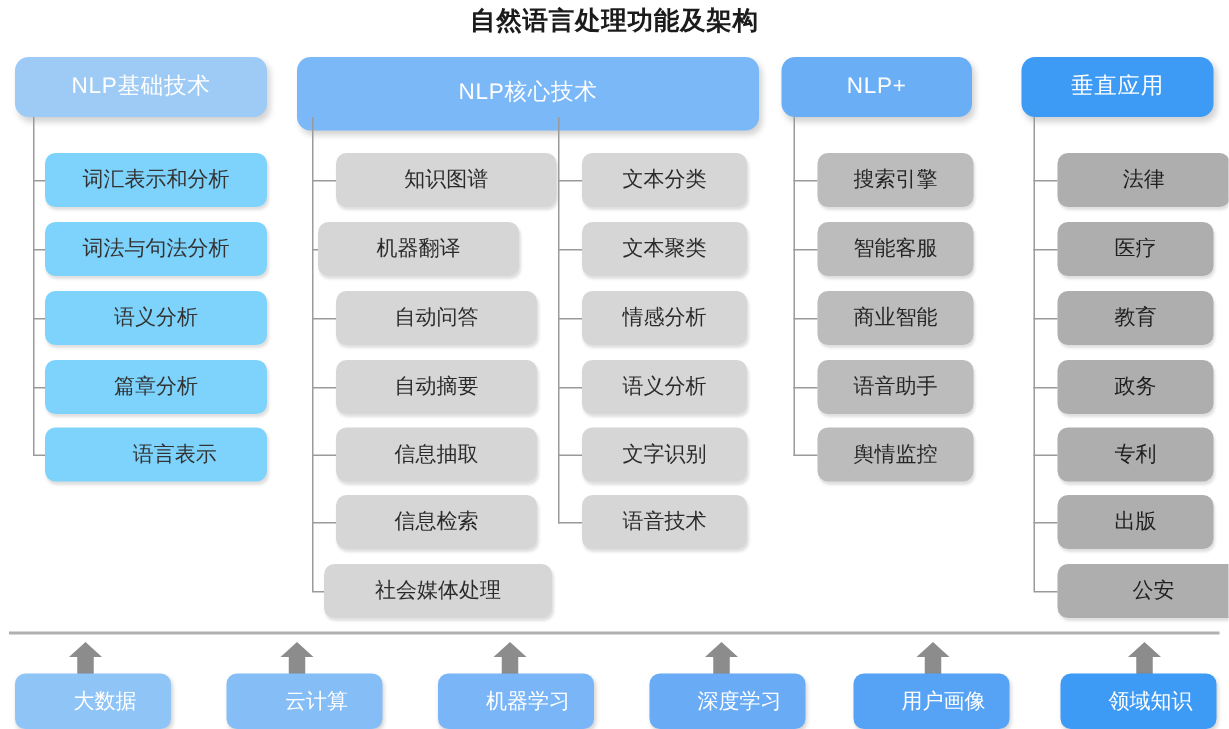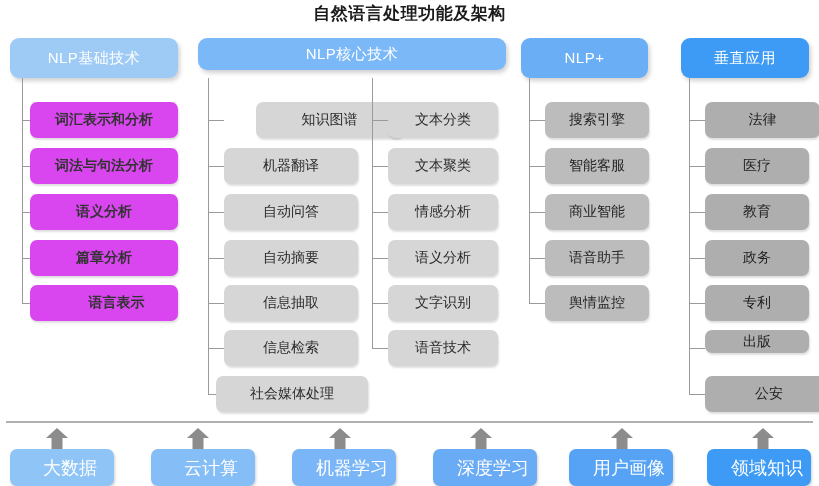--- a/index.html
+++ b/index.html
@@ -35,21 +35,21 @@
     font-size:15px;
     border-radius:9px;
     letter-spacing:.5px;
     box-shadow:2px 3px 4px rgba(0,0,0,.18);
   }
   .item{
     font-size:14px;
     color:#2b2b2b;
     box-shadow:1px 2px 2px rgba(0,0,0,.13);
   }
-  .item.light{background:#d946ef;color:#333;font-weight:bold;}
+  .item.light{background:#7dd3fc;color:#333;}
   .item.mid{background:#d6d6d6;color:#2b2b2b;}
   .item.dark{background:#bcbcbc;color:#262626;}
   .item.darker{background:#aeaeae;color:#1f1f1f;}
 
   
   .vline{position:absolute;width:1px;background:#9a9a9a;}
   .hline{position:absolute;height:1px;background:#9a9a9a;}
 
   
   .rule{
@@ -59,37 +59,37 @@
   .arrow{
     position:absolute;width:26px;height:26px;
   }
   .arrow svg{display:block;}
 
   .base{
     position:absolute;
     box-sizing:border-box;
     border-radius:7px;
     display:flex;align-items:center;justify-content:center;
-    color:#ffffff;font-size:18px;
+    color:#ffffff;font-size:14px;
     box-shadow:1px 2px 3px rgba(0,0,0,.18);
     padding-left:16px;
   }
 </style>
 </head>
 <body>
 
 <div id="canvas">
 
   <div class="title">自然语言处理功能及架构</div>
 
   <div class="box hdr" style="left:10px;top:38px;width:168px;height:40px;background:#9ecbf5;">
     <span>NLP基础技术</span>
   </div>
 
-  <div class="box hdr" style="left:198px;top:38px;width:308px;height:32px;background:#7bb8f7;">
+  <div class="box hdr" style="left:198px;top:38px;width:308px;height:49px;background:#7bb8f7;">
     <span>NLP核心技术</span>
   </div>
 
   <div class="box hdr" style="left:521px;top:38px;width:127px;height:40px;background:#6aaff5;">
     <span>NLP+</span>
   </div>
 
   <div class="box hdr" style="left:681px;top:38px;width:128px;height:40px;background:#3d9af5;">
     <span>垂直应用</span>
   </div>
@@ -119,24 +119,24 @@
 
   <div class="vline" style="left:208px;top:78px;height:316px;"></div>
   <div class="hline" style="left:208px;top:120px;width:16px;"></div>
   <div class="hline" style="left:208px;top:166px;width:16px;"></div>
   <div class="hline" style="left:208px;top:212px;width:16px;"></div>
   <div class="hline" style="left:208px;top:258px;width:16px;"></div>
   <div class="hline" style="left:208px;top:303px;width:16px;"></div>
   <div class="hline" style="left:208px;top:348px;width:16px;"></div>
   <div class="hline" style="left:208px;top:394px;width:16px;"></div>
 
-  <div class="box item mid" style="left:224px;top:102px;width:147px;height:36px;margin-left:32px;">
+  <div class="box item mid" style="left:224px;top:102px;width:147px;height:36px;">
     <span>知识图谱</span>
     </div>
-  <div class="box item mid" style="left:224px;top:148px;width:134px;height:36px;">
+  <div class="box item mid" style="left:212px;top:148px;width:134px;height:36px;">
     <span>机器翻译</span>
     </div>
   <div class="box item mid" style="left:224px;top:194px;width:134px;height:36px;">
     <span>自动问答</span>
     </div>
   <div class="box item mid" style="left:224px;top:240px;width:134px;height:36px;">
     <span>自动摘要</span>
     </div>
   <div class="box item mid" style="left:224px;top:285px;width:134px;height:36px;">
     <span>信息抽取</span>
@@ -215,21 +215,21 @@
     </div>
   <div class="box item darker" style="left:705px;top:194px;width:104px;height:36px;">
     <span>教育</span>
     </div>
   <div class="box item darker" style="left:705px;top:240px;width:104px;height:36px;">
     <span>政务</span>
     </div>
   <div class="box item darker" style="left:705px;top:285px;width:104px;height:36px;">
     <span>专利</span>
     </div>
-  <div class="box item darker" style="left:705px;top:330px;width:104px;height:23px;align-items:center;">
+  <div class="box item darker" style="left:705px;top:330px;width:104px;height:36px;align-items:center;">
     <span>出版</span>
     </div>
   <div class="box item darker" style="left:705px;top:376px;width:128px;height:36px;">
     <span>公安</span>
     </div>
 
   <div class="rule"></div>
 
   <div class="arrow" style="left:44px;top:426px;">
     <svg width="26" height="26" viewBox="0 0 26 26">

